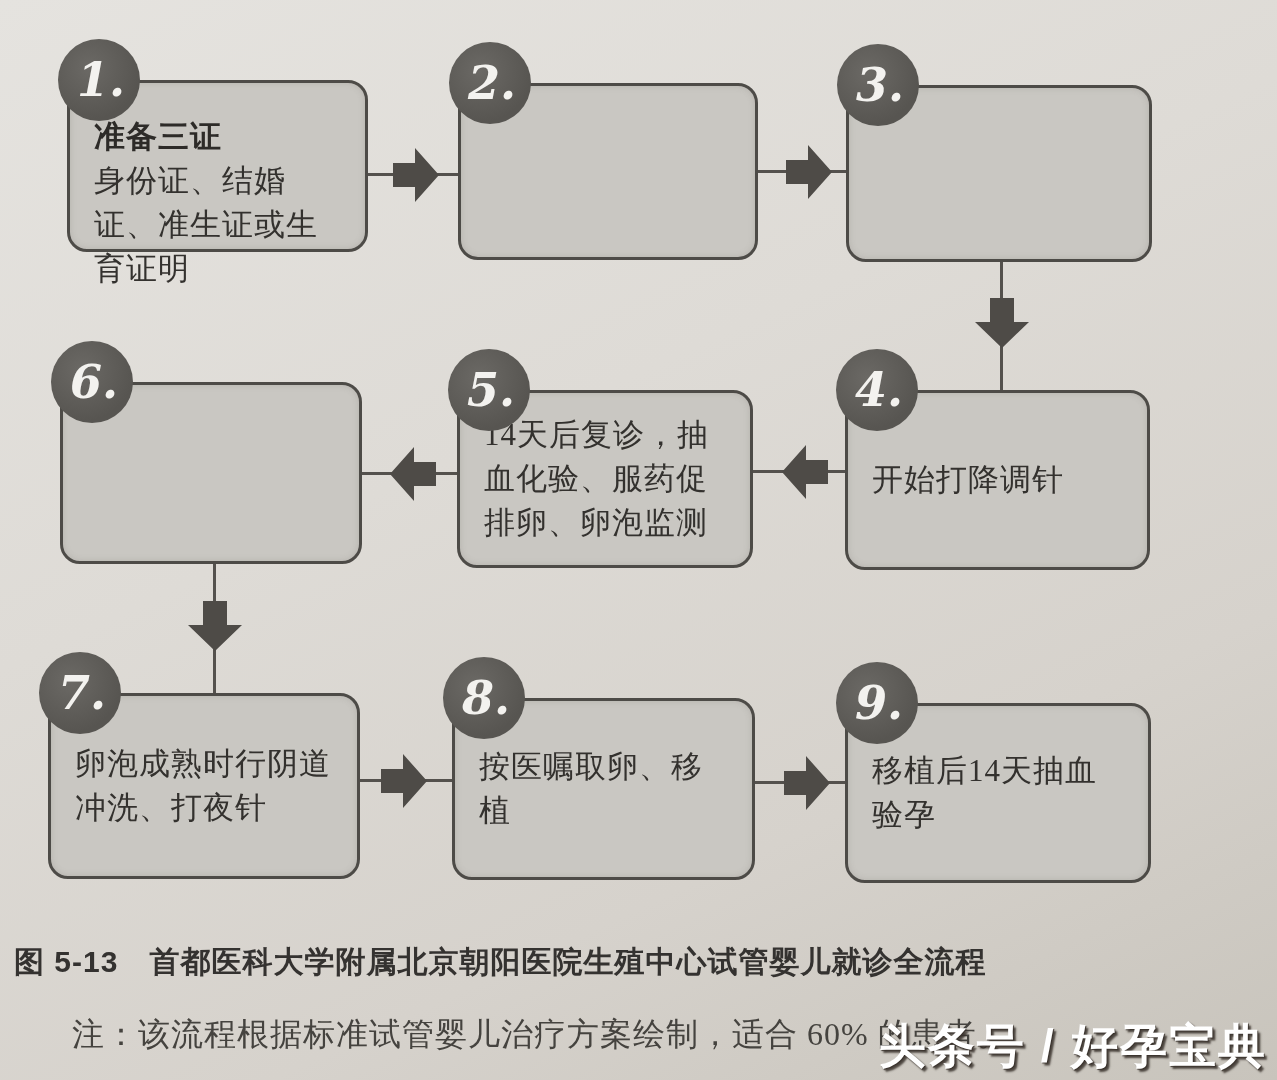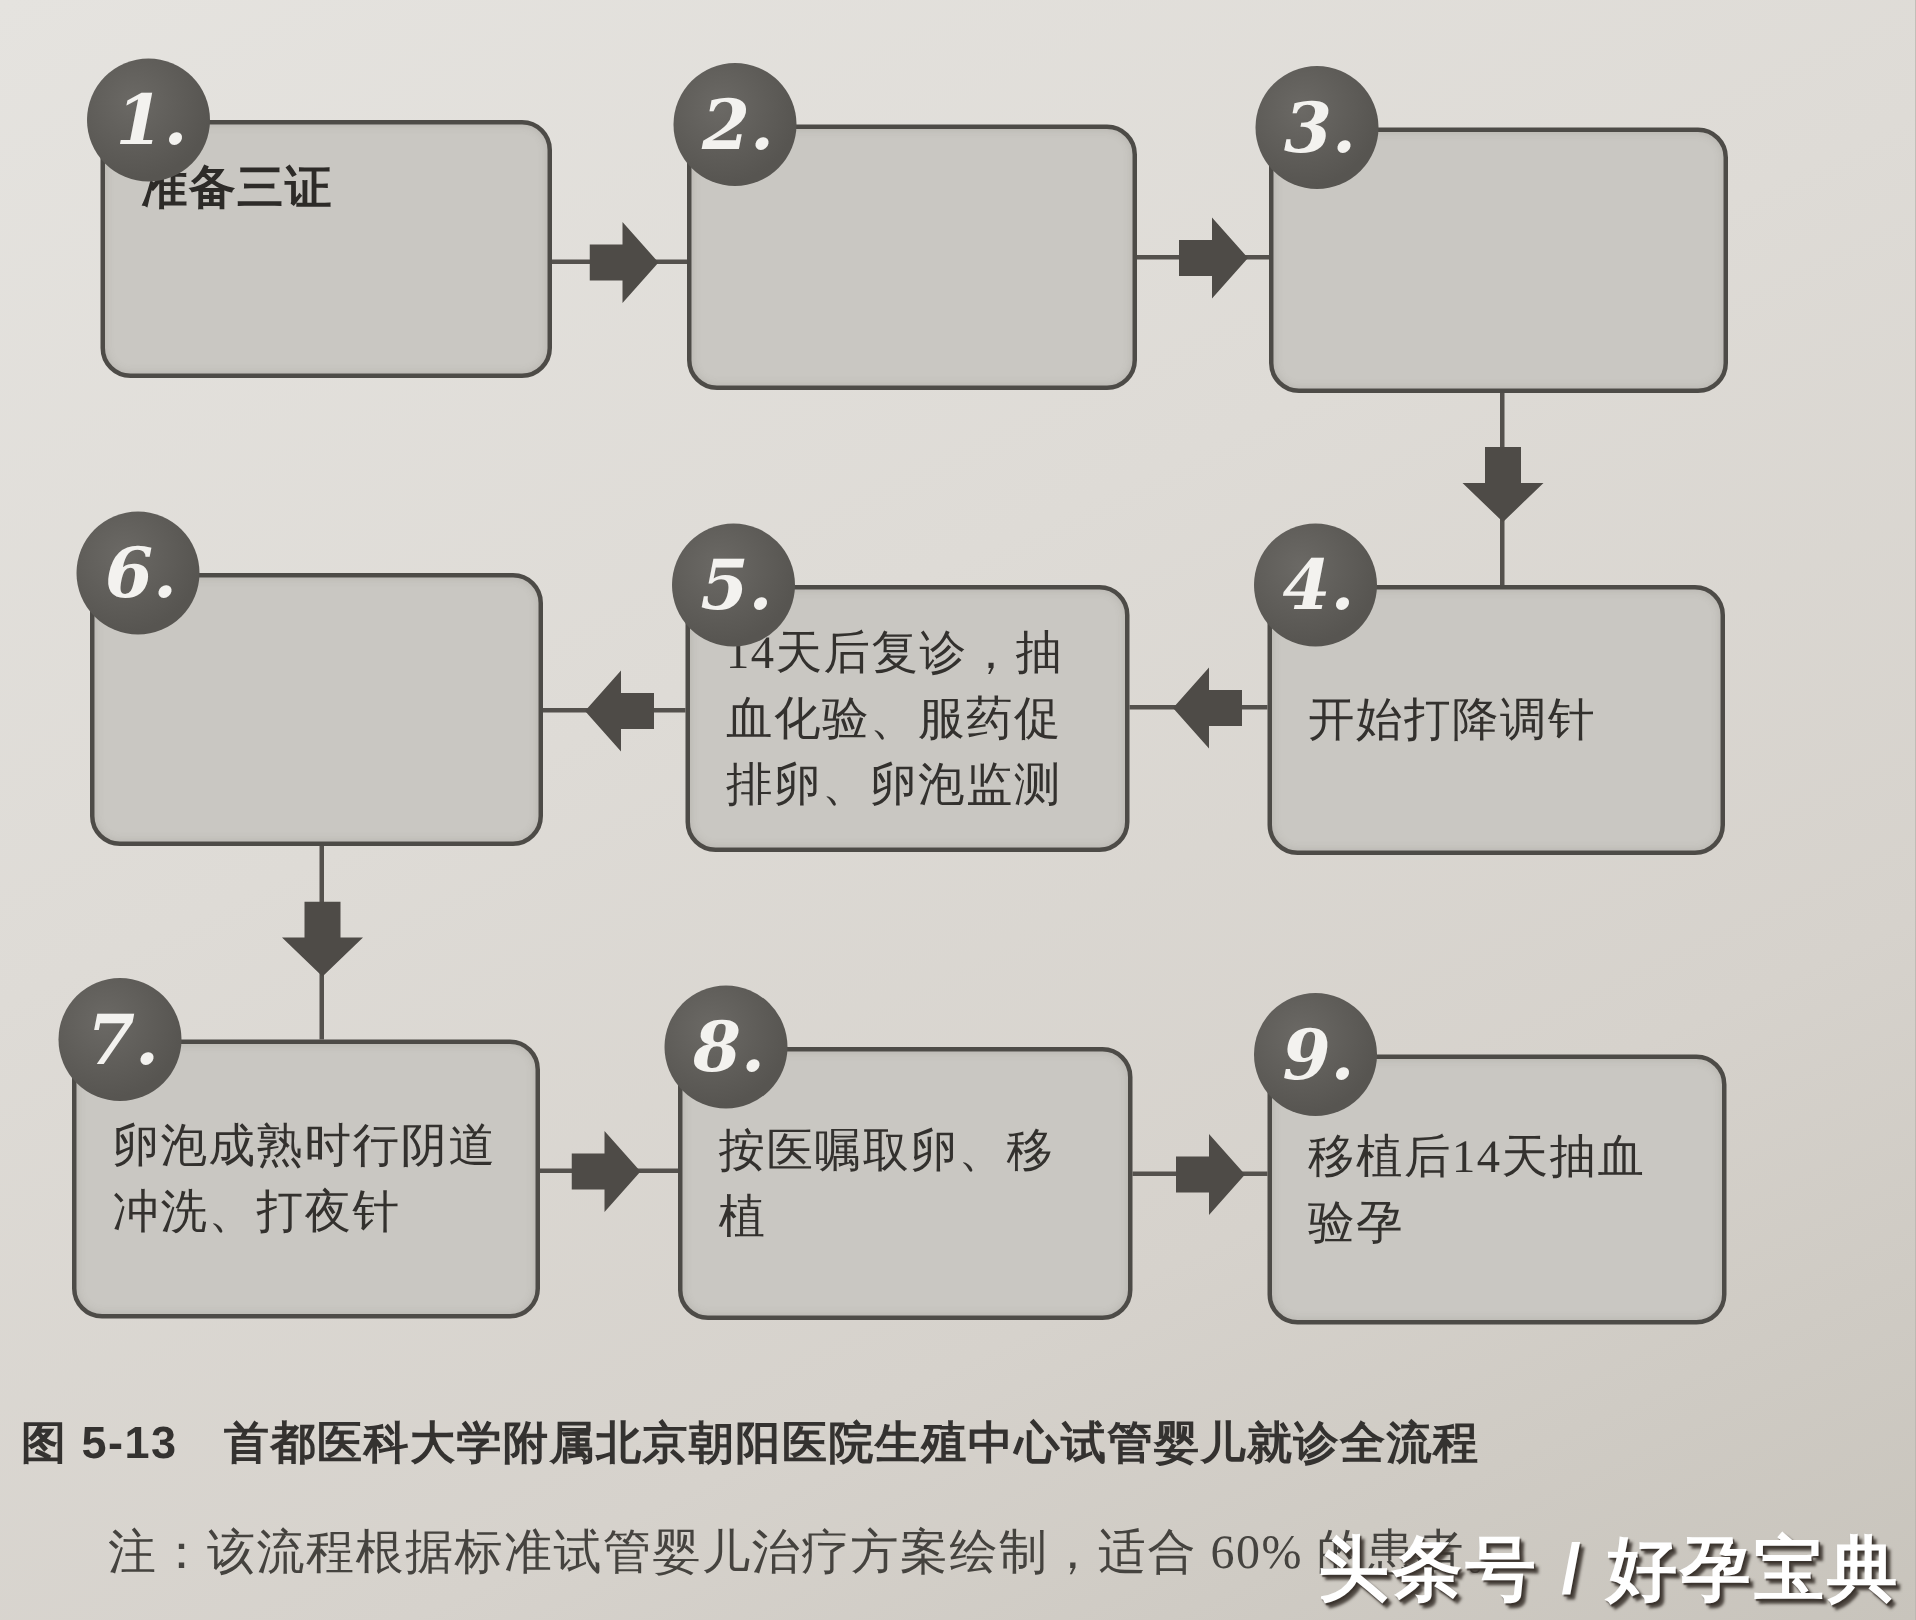--- a/index.html
+++ b/index.html
@@ -32,20 +32,21 @@
     width: 100%;
     color: #33312e;
     font-size: 31px;
     line-height: 1.42;
     letter-spacing: 1px;
   }
   .box-title {
     font-weight: bold;
     font-family: "Liberation Sans", "DejaVu Sans", sans-serif;
     color: #2d2b28;
+    margin-top: 12px;
   }
   .flow-box.top-align { align-items: flex-start; padding-top: 20px; }
 
   .b1 { left: 67px;  top: 80px;  width: 301px; height: 172px; }
   .b2 { left: 458px; top: 83px;  width: 300px; height: 177px; }
   .b3 { left: 846px; top: 85px;  width: 306px; height: 177px; }
   .b6 { left: 60px;  top: 382px; width: 302px; height: 182px; }
   .b5 { left: 457px; top: 390px; width: 296px; height: 178px; }
   .b4 { left: 845px; top: 390px; width: 305px; height: 180px; }
   .b7 { left: 48px;  top: 693px; width: 312px; height: 186px; }
@@ -119,20 +120,21 @@
 <body>
 
 <div id="page">
 
   <div class="flow-box b1 top-align">
     <div class="step-circle">
       <span class="step-num">1.</span>
     </div>
     <div class="box-content">
       <div class="box-title">准备三证</div>
+      <div class="box-text">身份证、结婚证、准生证或生育证明</div>
     </div>
   </div>
 
   <div class="flow-box b2">
     <div class="step-circle">
       <span class="step-num">2.</span>
     </div>
   </div>
 
   <div class="flow-box b3">

